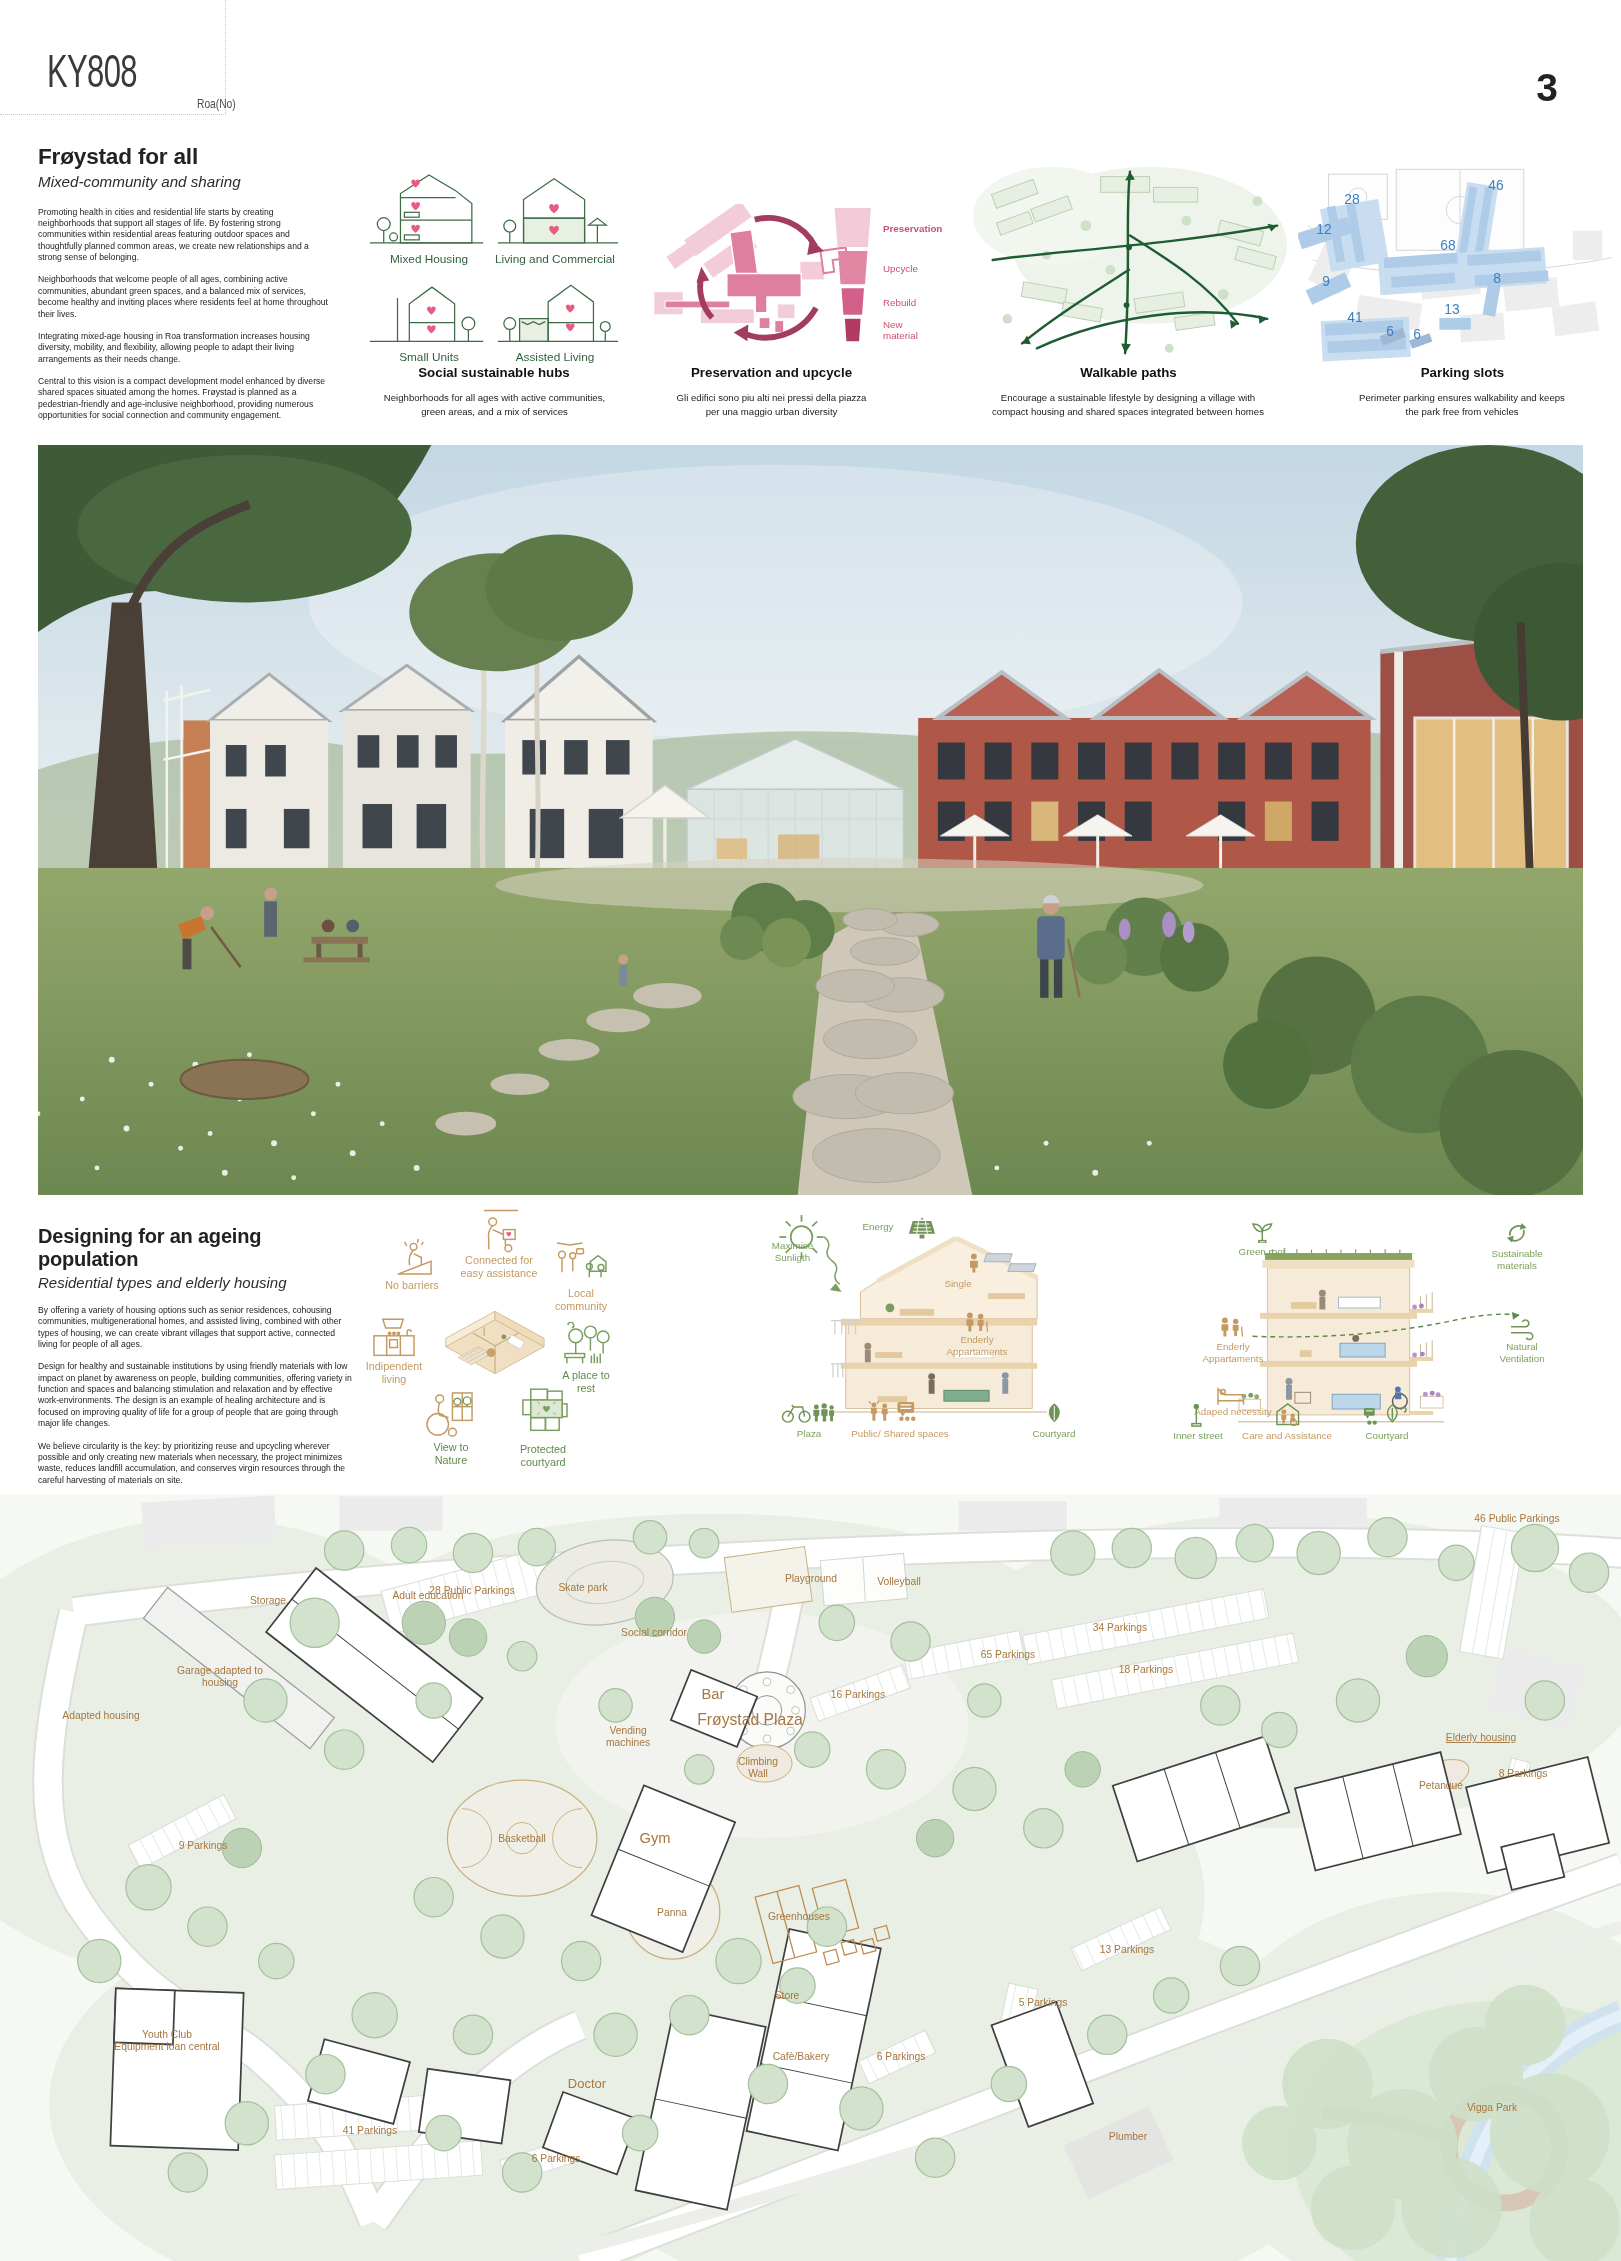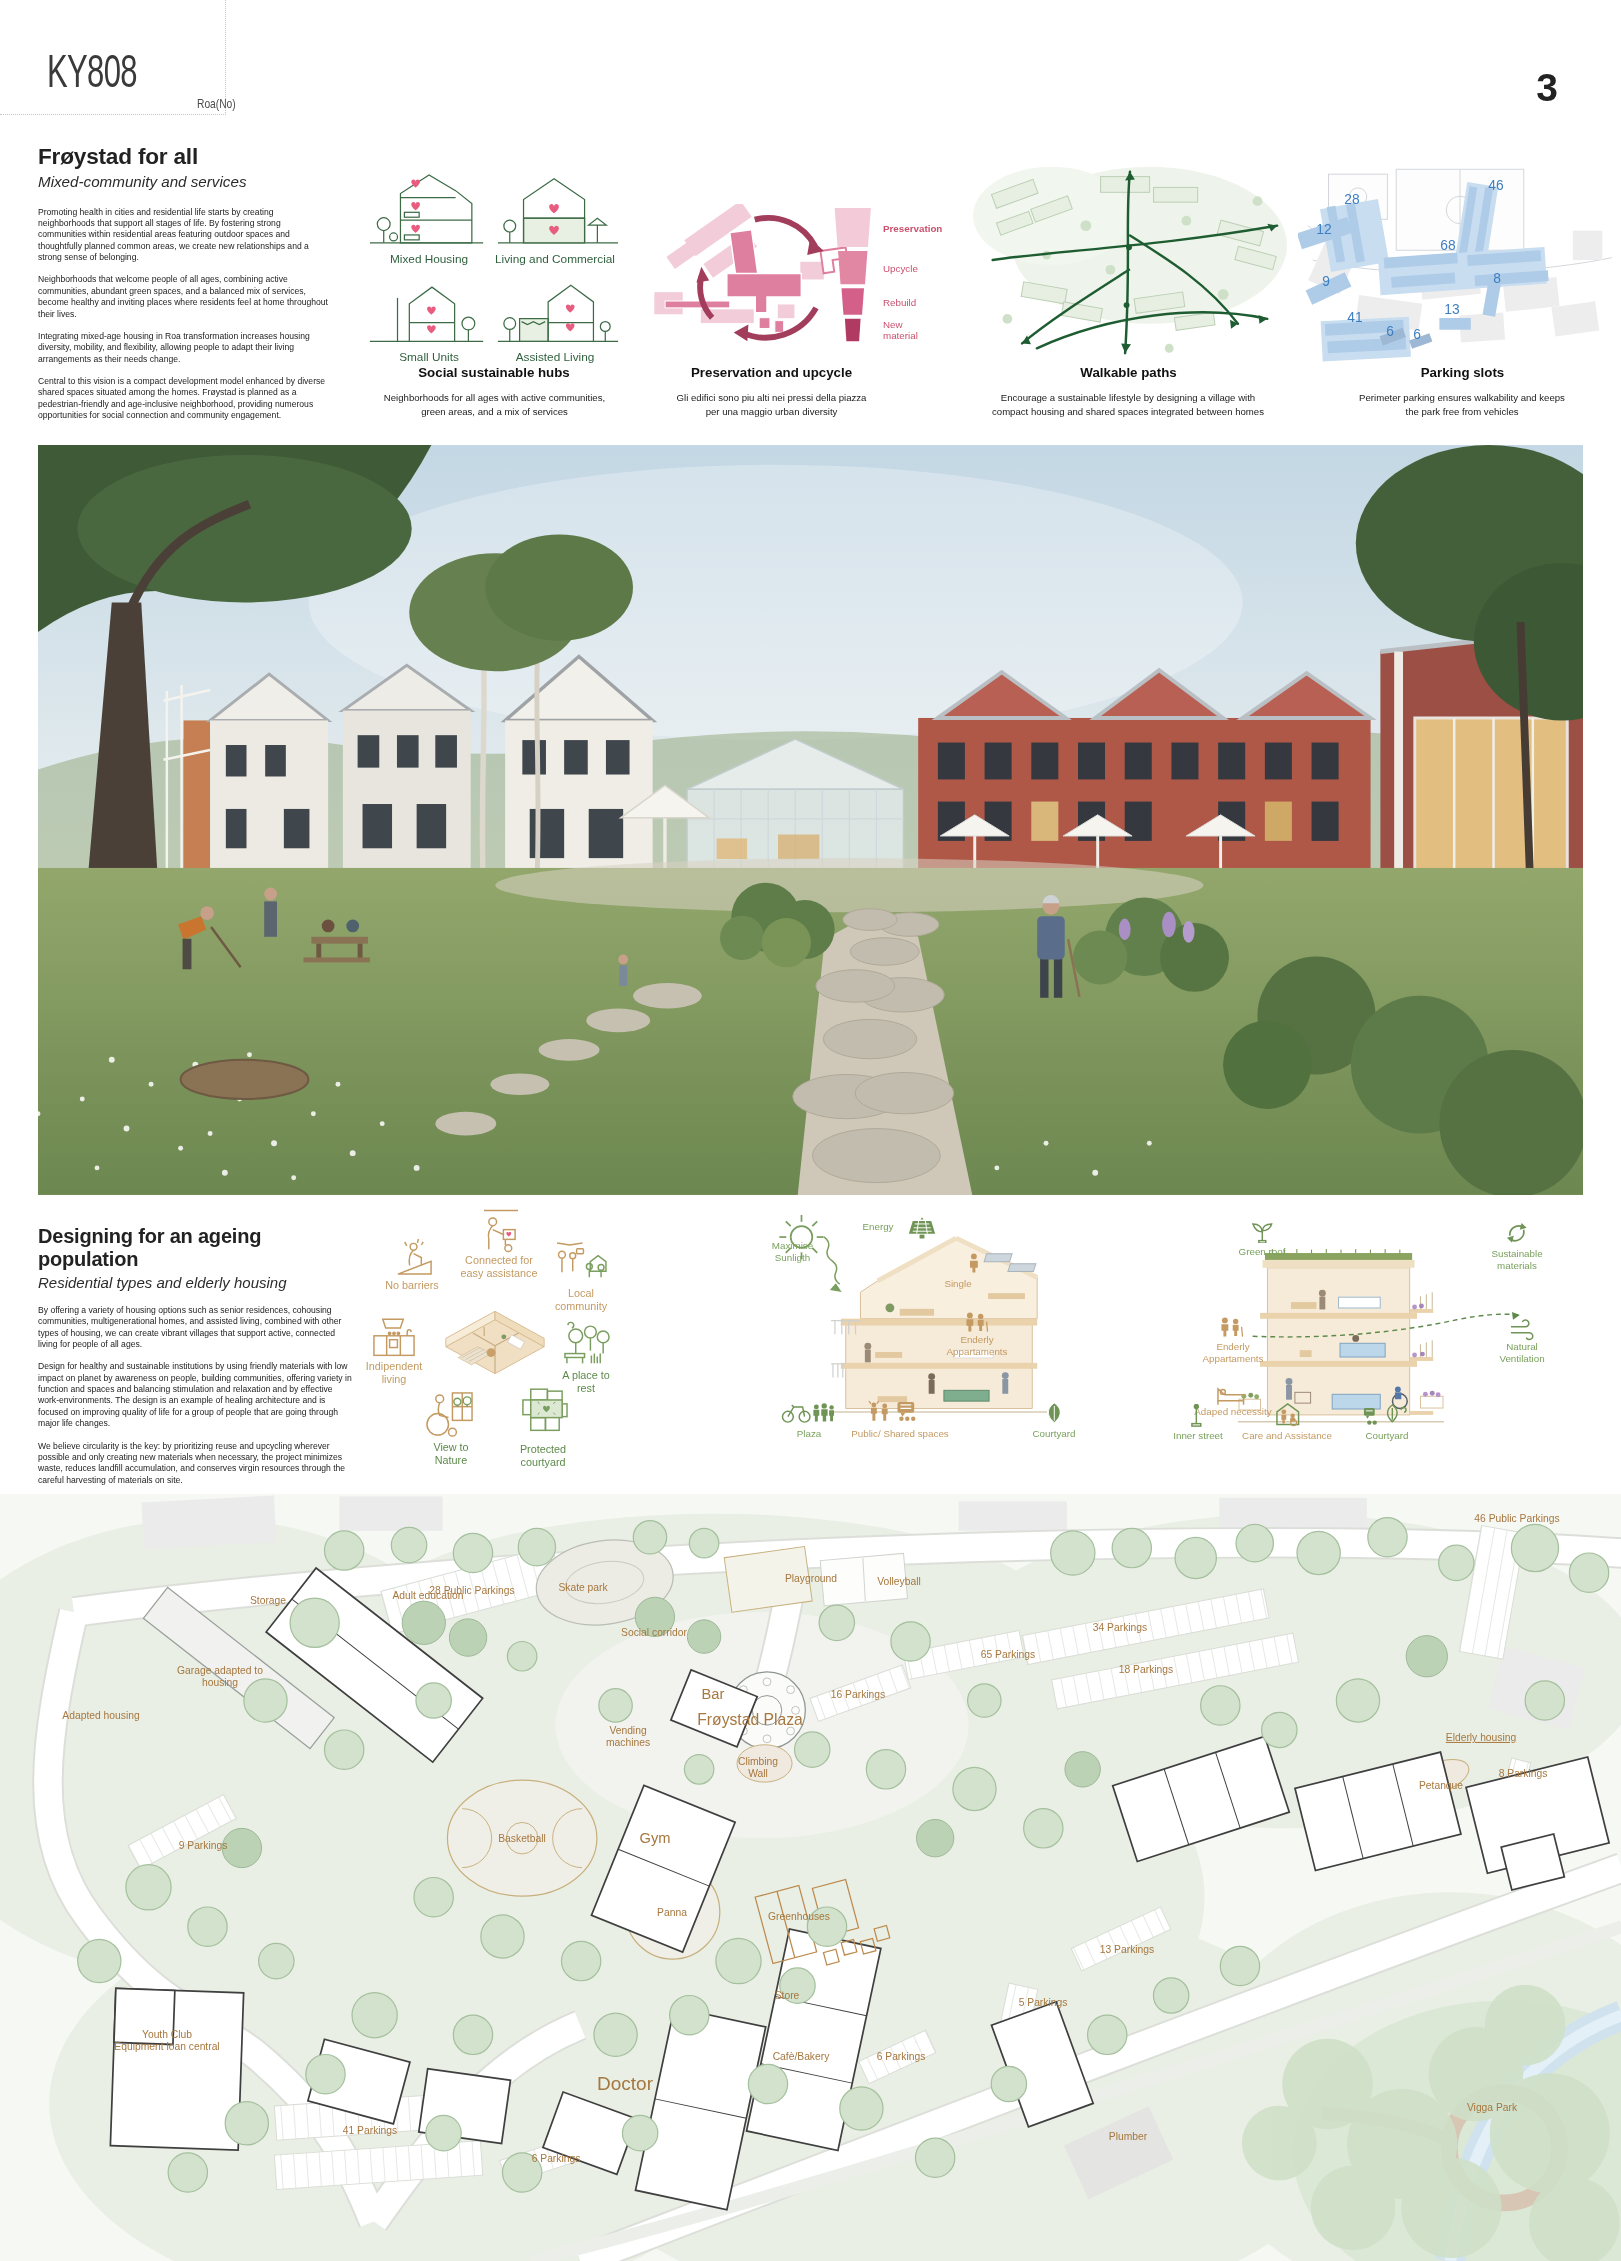--- a/index.html
+++ b/index.html
@@ -46,21 +46,21 @@
 
 <div class="poster">
 
   <div class="abs logo-box"></div>
   <div class="abs logo-code">KY808</div>
   <div class="abs logo-origin">Roa(No)</div>
   <div class="abs page-num">3</div>
 
   <div class="abs intro-col">
     <div class="col-heading">Frøystad for all</div>
-    <div class="col-sub">Mixed-community and services</div>
+    <div class="col-sub">Mixed-community and sharing</div>
     <div class="col-body" style="margin-top:16.7px;">
       <p>Promoting health in cities and residential life starts by creating neighborhoods that support all stages of life. By fostering strong communities within residential areas featuring outdoor spaces and thoughtfully planned common areas, we create new relationships and a strong sense of belonging.</p>
       <p>Neighborhoods that welcome people of all ages, combining active communities, abundant green spaces, and a balanced mix of services, become healthy and inviting places where residents feel at home throughout their lives.</p>
       <p>Integrating mixed-age housing in Roa transformation increases housing diversity, mobility, and flexibility, allowing people to adapt their living arrangements as their needs change.</p>
       <p>Central to this vision is a compact development model enhanced by diverse shared spaces situated among the homes. Frøystad is planned as a pedestrian-friendly and age-inclusive neighborhood, providing numerous opportunities for social connection and community engagement.</p>
     </div>
   </div>
 
   <div class="abs" style="left:366px;top:165px;width:256px;height:197px;">
     <svg width="256" height="197" viewBox="0 0 520 400">
@@ -1227,21 +1227,21 @@
         <span class="plan-label" style="left: 672px; top: 419px;">Panna</span>
         <span class="plan-label" style="left: 203px; top: 352px;">9 Parkings</span>
         <span class="plan-label" style="left: 167px; top: 547px;">Youth Club
 Equipment loan central</span>
         <span class="plan-label" style="left: 370px; top: 637px;">41 Parkings</span>
         <span class="plan-label" style="left: 556px; top: 665px;">6 Parkings</span>
         <span class="plan-label" style="left: 901px; top: 563px;">6 Parkings</span>
         <span class="plan-label" style="left: 799px; top: 423px;">Greenhouses</span>
         <span class="plan-label" style="left: 787px; top: 502px;">Store</span>
         <span class="plan-label" style="left: 801px; top: 563px;">Cafè/Bakery</span>
-        <span class="plan-label" style="left: 587px; top: 590px; font-size: 19px; margin-left: 38px;">Doctor</span>
+        <span class="plan-label" style="left: 587px; top: 590px; font-size: 13px;">Doctor</span>
         <span class="plan-label" style="left: 1043px; top: 509px;">5 Parkings</span>
         <span class="plan-label" style="left: 1127px; top: 456px;">13 Parkings</span>
         <span class="plan-label" style="left: 1128px; top: 643px;">Plumber</span>
         <span class="plan-label" style="left: 1492px; top: 614px;">Vigga Park</span>
       </div>
   </div>
 
 </div>
 
 

